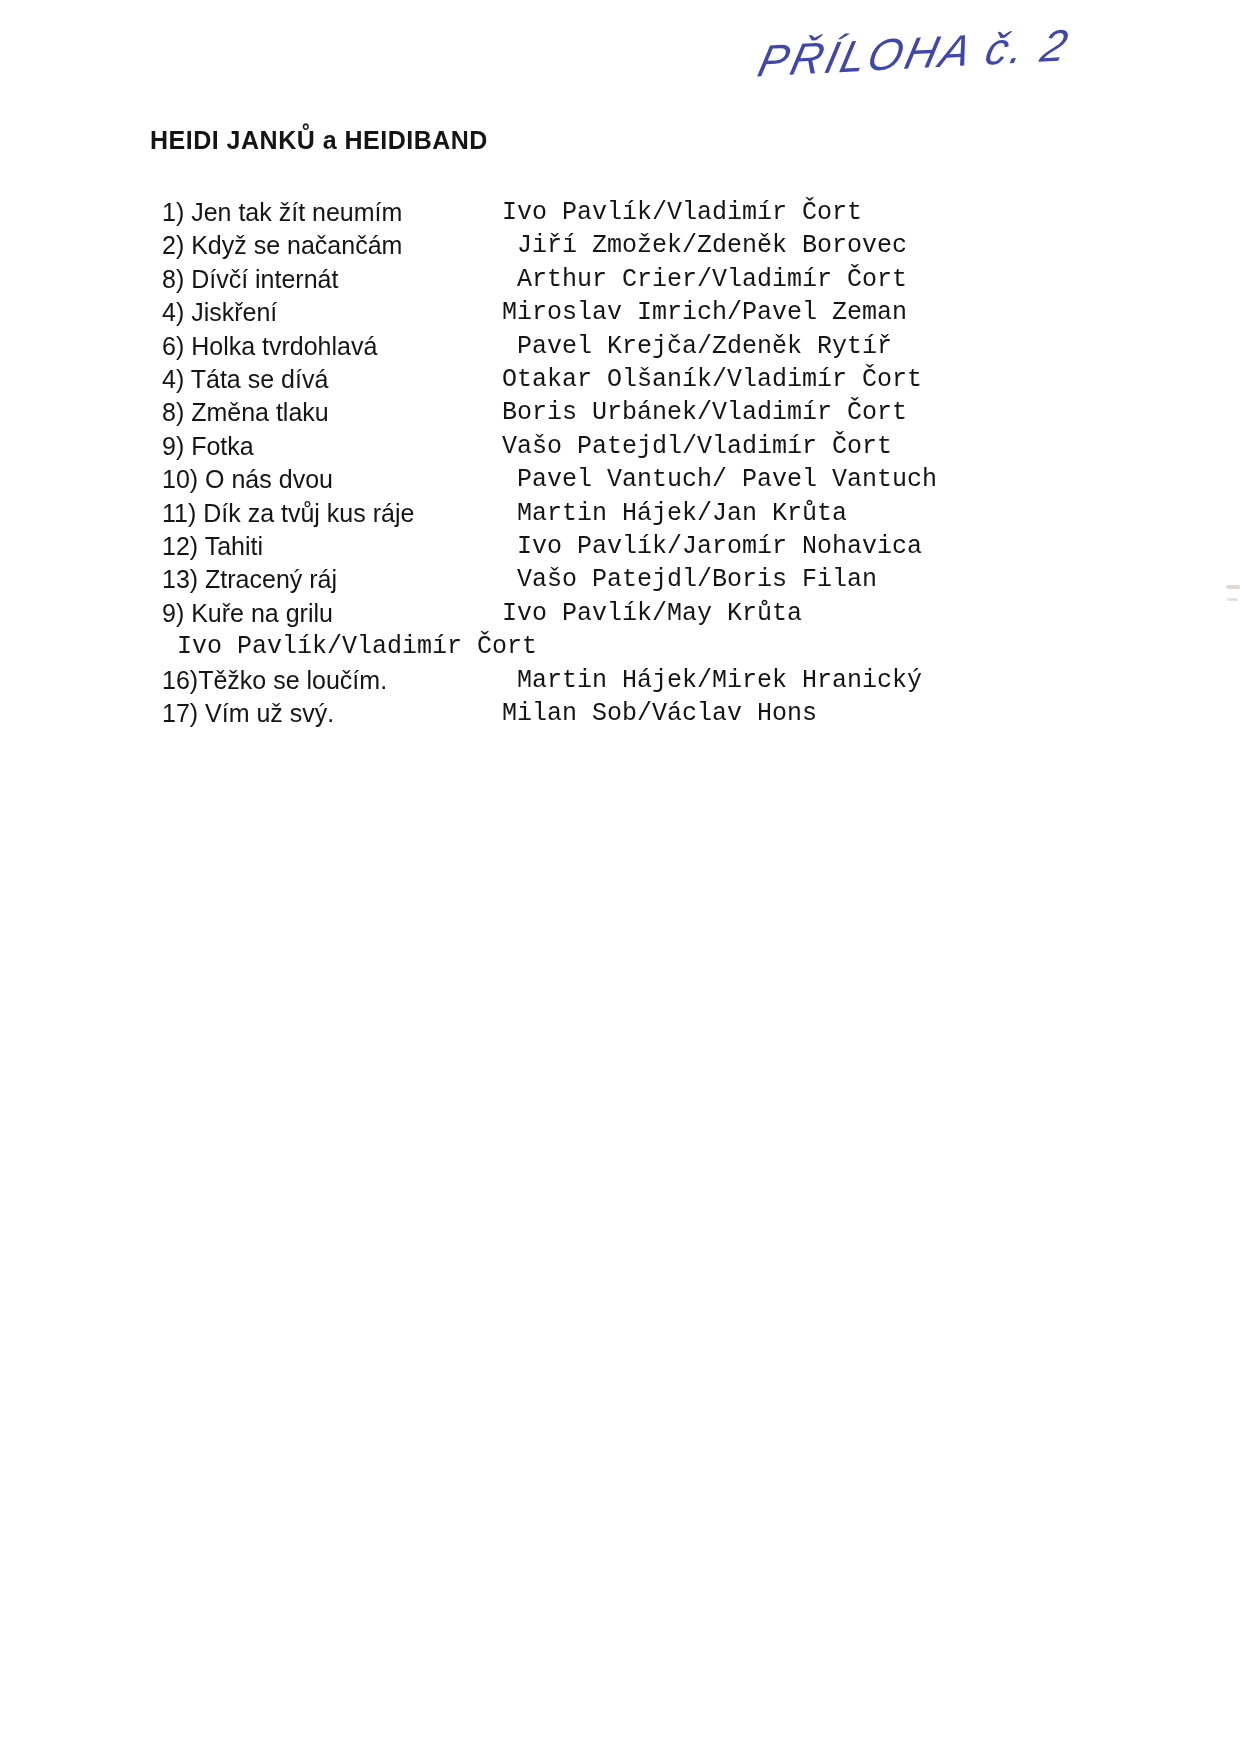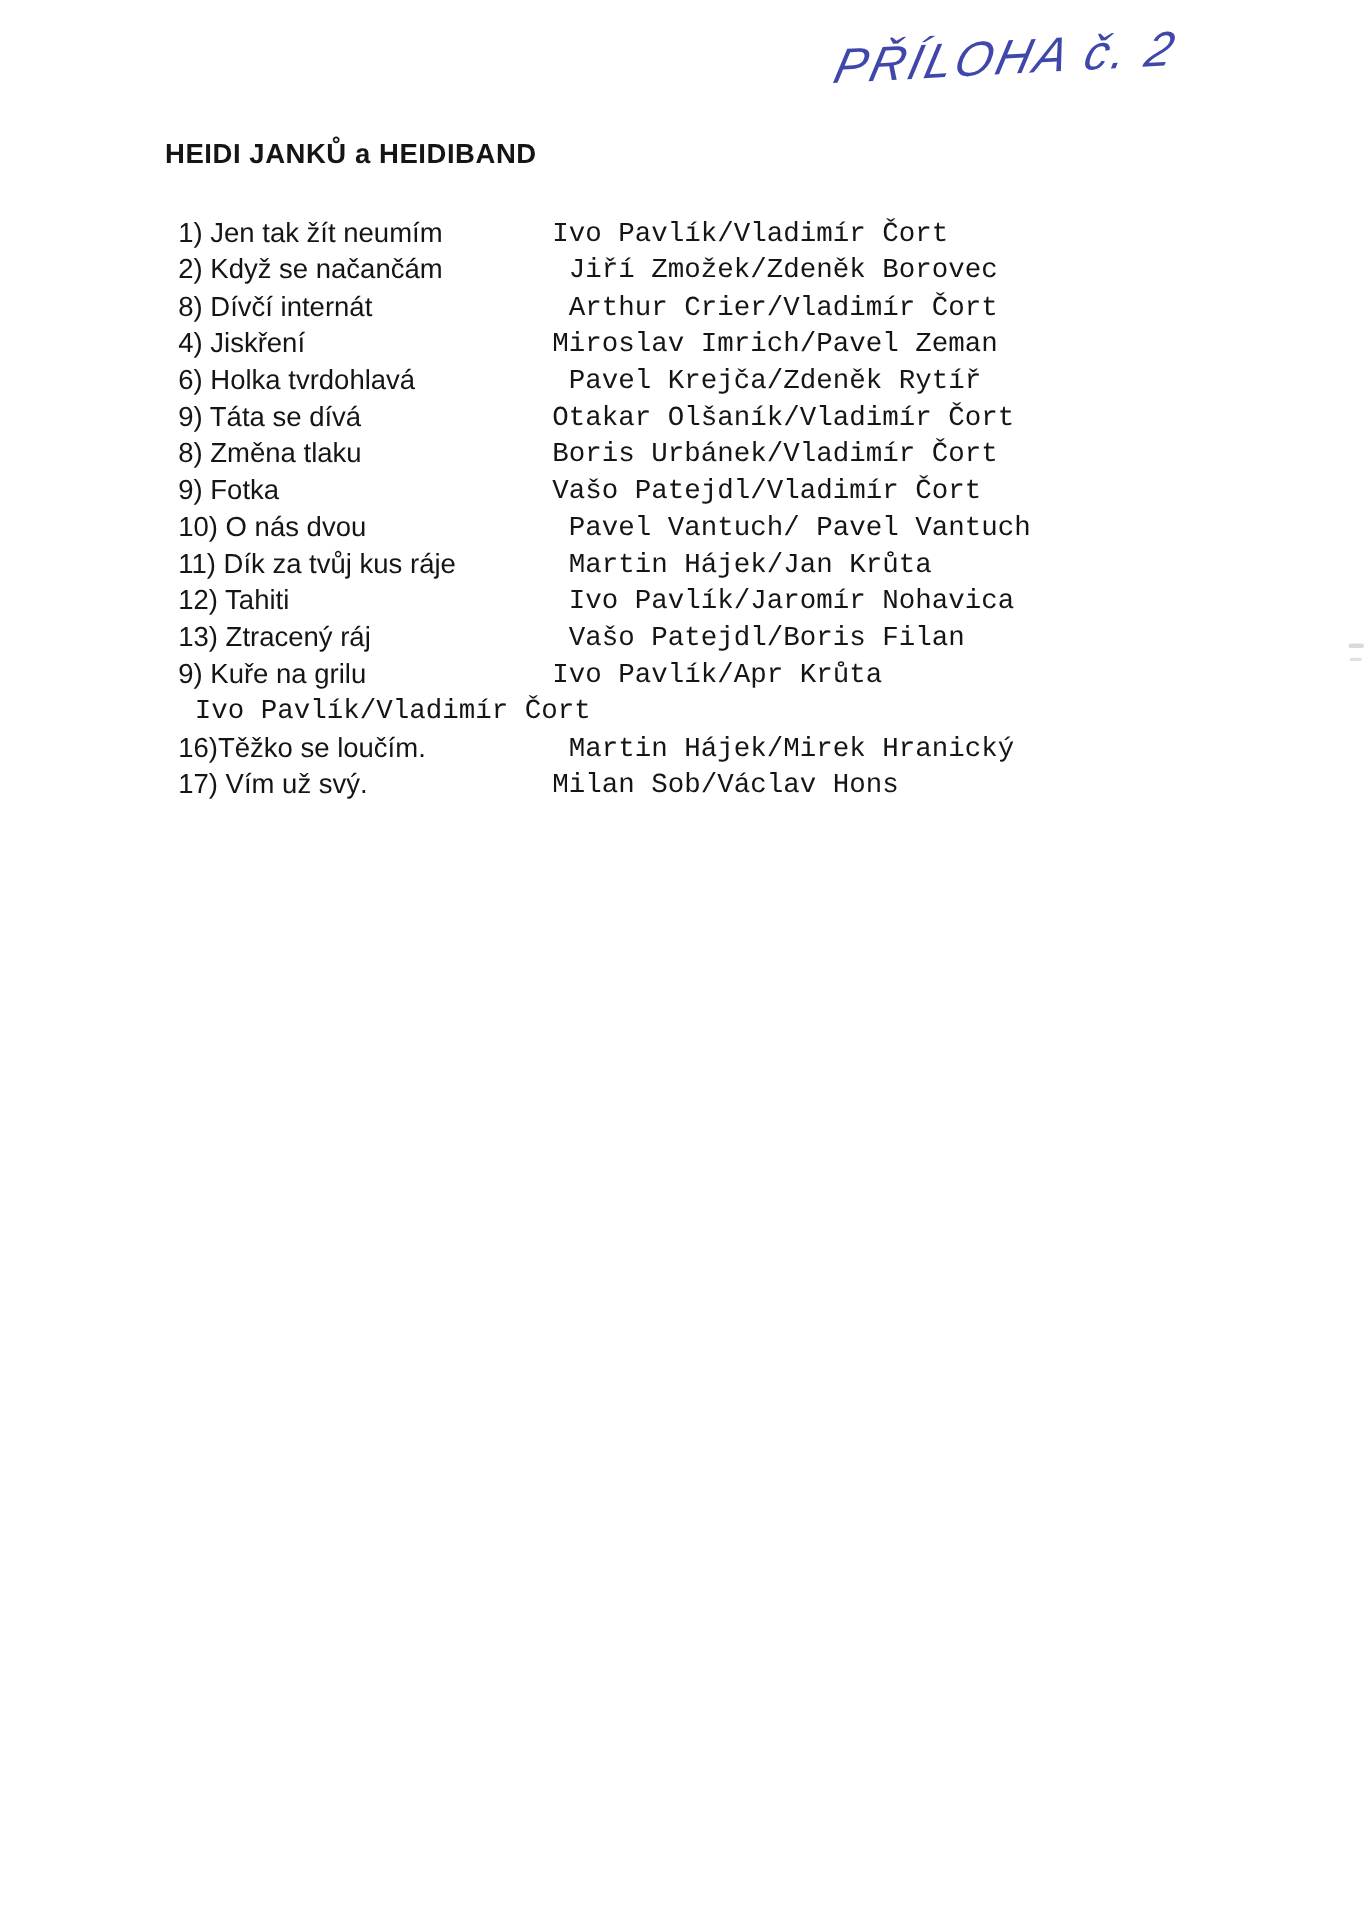--- a/index.html
+++ b/index.html
@@ -95,21 +95,21 @@
       </div>
     <div class="song-row">
         <span class="col-title">4) Jiskření</span>
         <span class="col-author">Miroslav Imrich/Pavel Zeman</span>
       </div>
     <div class="song-row">
         <span class="col-title">6) Holka tvrdohlavá</span>
         <span class="col-author"> Pavel Krejča/Zdeněk Rytíř</span>
       </div>
     <div class="song-row">
-        <span class="col-title">9) Táta se dívá</span>
+        <span class="col-title">4) Táta se dívá</span>
         <span class="col-author">Otakar Olšaník/Vladimír Čort</span>
       </div>
     <div class="song-row">
         <span class="col-title">8) Změna tlaku</span>
         <span class="col-author">Boris Urbánek/Vladimír Čort</span>
       </div>
     <div class="song-row">
         <span class="col-title">9) Fotka</span>
         <span class="col-author">Vašo Patejdl/Vladimír Čort</span>
       </div>
@@ -124,21 +124,21 @@
     <div class="song-row">
         <span class="col-title">12) Tahiti</span>
         <span class="col-author"> Ivo Pavlík/Jaromír Nohavica</span>
       </div>
     <div class="song-row">
         <span class="col-title">13) Ztracený ráj</span>
         <span class="col-author"> Vašo Patejdl/Boris Filan</span>
       </div>
     <div class="song-row">
         <span class="col-title">9) Kuře na grilu</span>
-        <span class="col-author">Ivo Pavlík/Apr Krůta</span>
+        <span class="col-author">Ivo Pavlík/May Krůta</span>
       </div>
     <div class="song-row">
         <span class="col-author"> Ivo Pavlík/Vladimír Čort</span>
       </div>
     <div class="song-row">
         <span class="col-title">16)Těžko se loučím.</span>
         <span class="col-author"> Martin Hájek/Mirek Hranický</span>
       </div>
     <div class="song-row">
         <span class="col-title">17) Vím už svý.</span>

